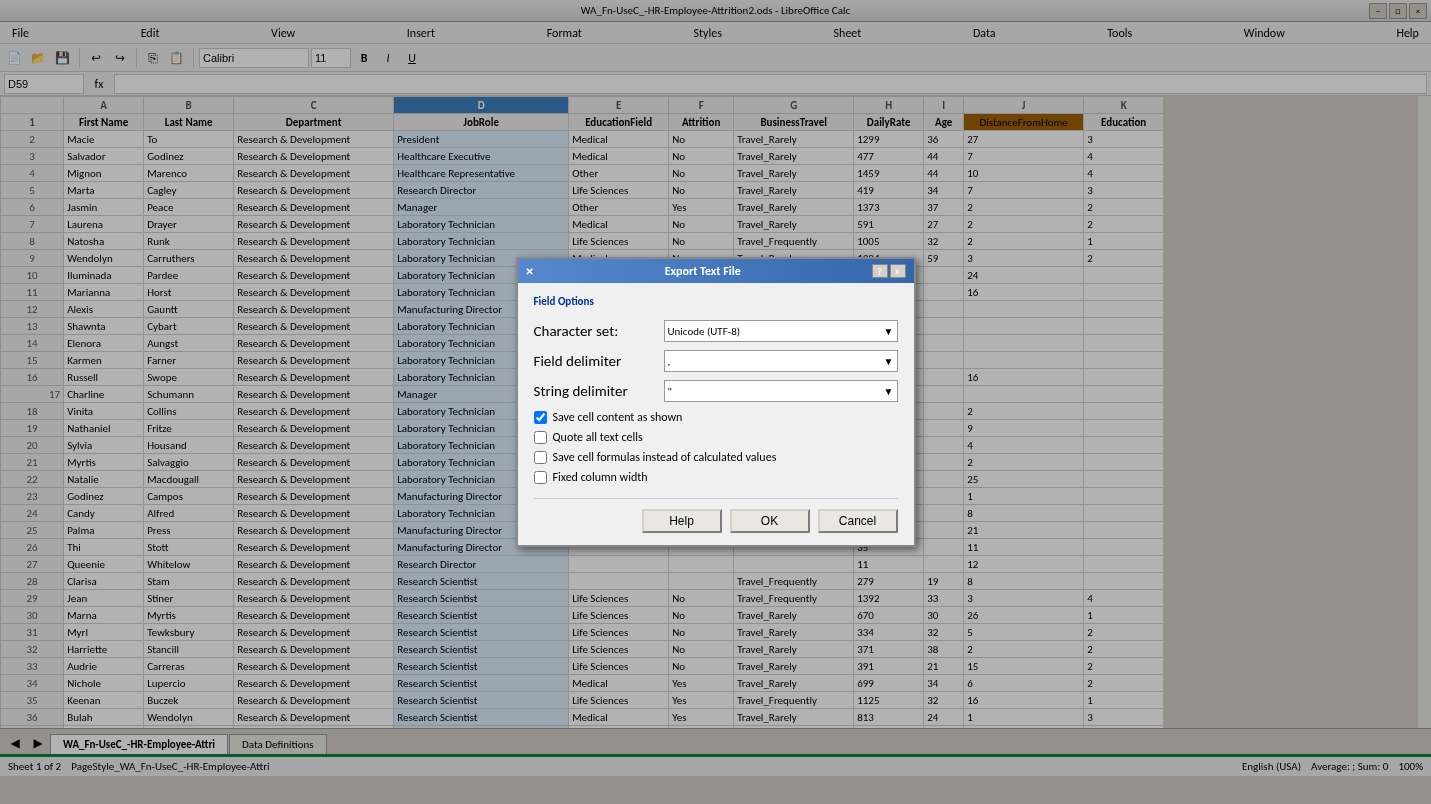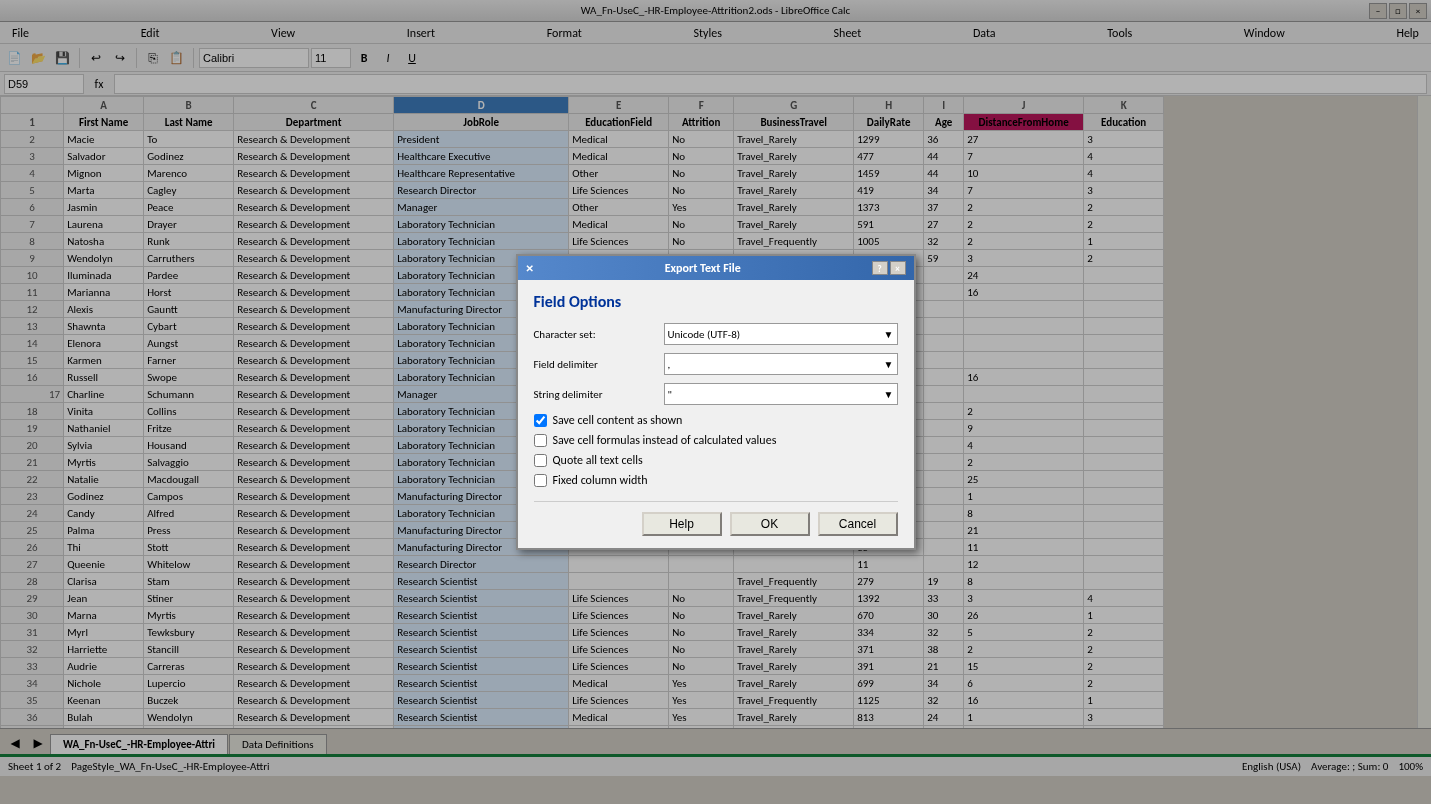--- a/index.html
+++ b/index.html
@@ -247,35 +247,35 @@
       font-size: 9px;
       cursor: pointer;
       display: flex; align-items: center; justify-content: center;
     }
 
     #dialog-content {
       padding: 12px 16px;
     }
 
     #dialog-subtitle {
-      font-size: 16px;
+      font-size: 11px;
       font-weight: bold;
       margin-bottom: 12px;
       color: #003399;
     }
 
     .field-row {
       display: flex;
       align-items: center;
       margin-bottom: 8px;
     }
 
     .field-label {
       width: 130px;
-      font-size: 11px;
+      font-size: 15px;
     }
 
     .field-select {
       flex: 1;
       height: 22px;
       border: 1px solid #999;
       background: white;
       font-size: 11px;
       padding: 0 3px;
       display: flex;
@@ -421,21 +421,21 @@
             <th class="row-header" style="background: rgb(240, 240, 240); font-weight: bold;">1</th>
             <th style="background: rgb(240, 240, 240); font-weight: bold;">First Name</th>
             <th style="background: rgb(240, 240, 240); font-weight: bold;">Last Name</th>
             <th style="background: rgb(240, 240, 240); font-weight: bold; margin-left: 16px;">Department</th>
             <th style="background: rgb(240, 240, 240); font-weight: bold;">JobRole</th>
             <th style="background: rgb(240, 240, 240); font-weight: bold;">EducationField</th>
             <th style="background: rgb(240, 240, 240); font-weight: bold;">Attrition</th>
             <th style="background: rgb(240, 240, 240); font-weight: bold; margin-left: 28px;">BusinessTravel</th>
             <th style="background: rgb(240, 240, 240); font-weight: bold;">DailyRate</th>
             <th style="background: rgb(240, 240, 240); font-weight: bold;">Age</th>
-            <th style="background: #be185d; font-weight: bold;">DistanceFromHome</th>
+            <th style="background: #a16207; font-weight: normal;">DistanceFromHome</th>
             <th style="background: rgb(240, 240, 240); font-weight: bold;">Education</th>
           </tr>
           <tr>
             <td class="row-header" style="background: rgb(240, 240, 240);">2</td>
             <td>Macie</td>
             <td>To</td>
             <td>Research &amp; Development</td>
             <td style="background: rgb(221, 238, 255);">President</td>
             <td>Medical</td>
             <td>No</td>
@@ -993,26 +993,26 @@
           <span class="arrow">▼</span>
         </div>
       </div>
 
       <div id="checkboxes-section">
       <div class="checkbox-row">
             <input type="checkbox" id="cb1" checked="" style="">
             <label for="cb1">Save cell content as shown</label>
           </div>
           <div class="checkbox-row">
+            <input type="checkbox" id="cb3" style="">
+            <label for="cb3">Quote all text cells</label>
+          </div>
+          <div class="checkbox-row">
             <input type="checkbox" id="cb2" style="">
             <label for="cb2">Save cell formulas instead of calculated values</label>
-          </div>
-          <div class="checkbox-row">
-            <input type="checkbox" id="cb3" style="">
-            <label for="cb3">Quote all text cells</label>
           </div>
           <div class="checkbox-row">
             <input type="checkbox" id="cb4" style="">
             <label for="cb4">Fixed column width</label>
           </div>
         </div>
 
       <div id="dialog-buttons">
         <button class="dialog-btn">Help</button>
         <button class="dialog-btn">OK</button>

